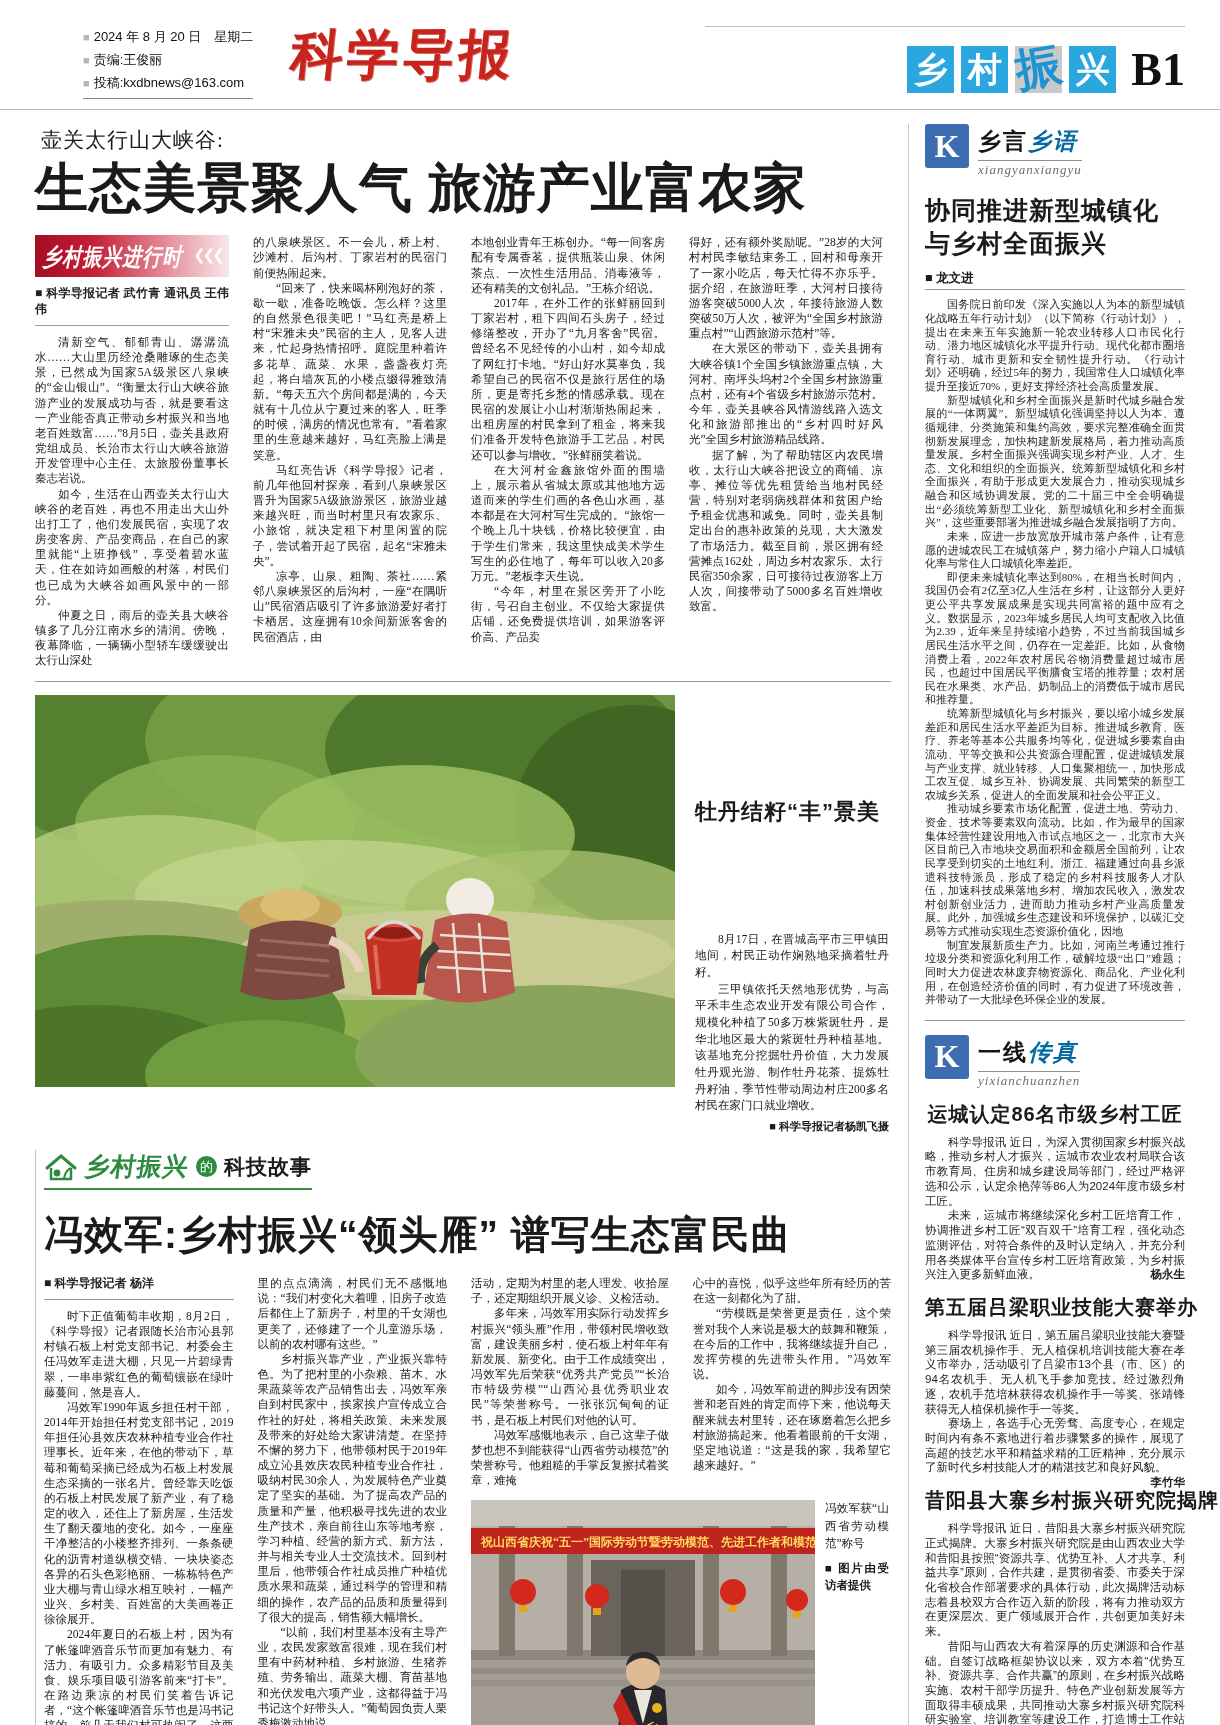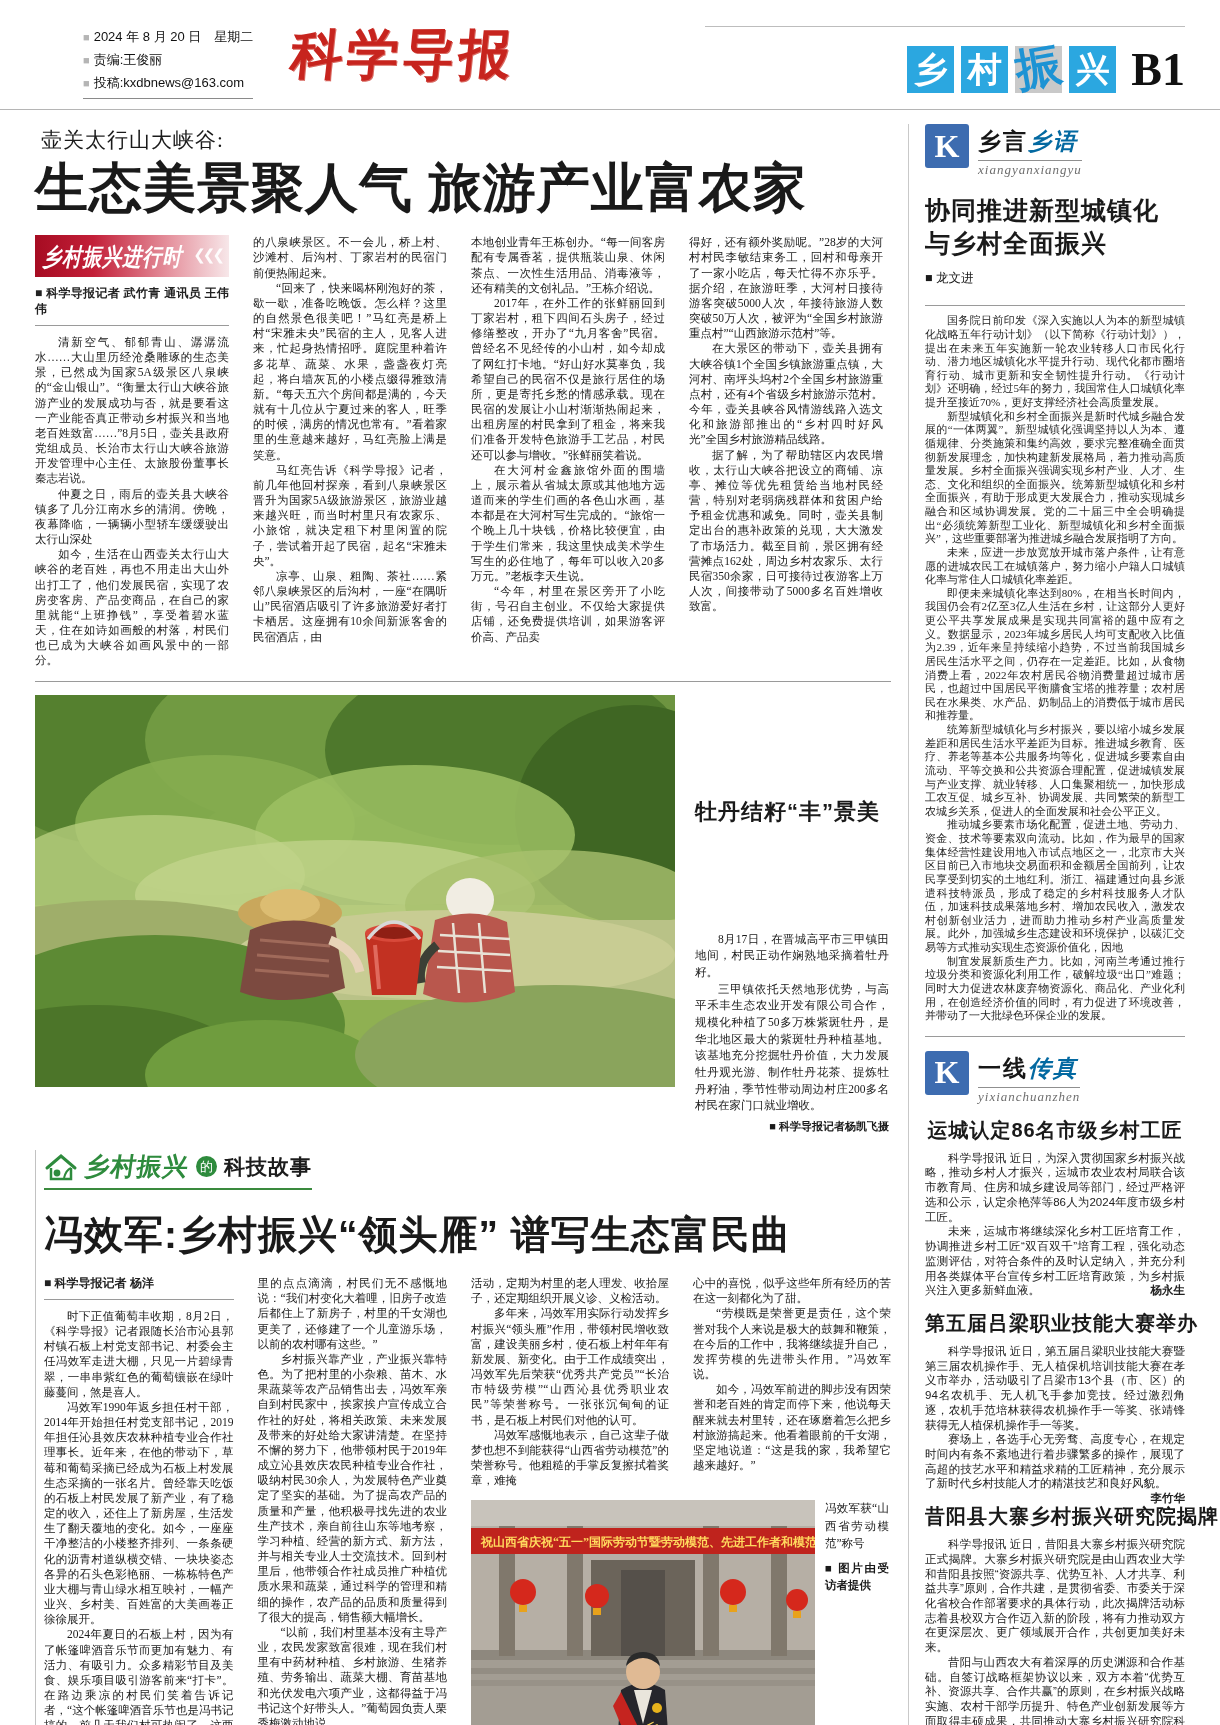--- a/index.html
+++ b/index.html
@@ -65,21 +65,21 @@
 
   
   .sechead { display:flex; gap:9px; align-items:flex-start; margin-top:14px; }
   .klogo { width:44px; height:44px; background:#3d6cb0; color:#fff; font-family:"Liberation Serif", serif; font-weight:bold; font-size:32px; display:flex; align-items:center; justify-content:center; border-radius:3px; flex:none; }
   .secname { padding-top:2px; }
   .secname .line1 { font-size:23px; letter-spacing:2px; white-space:nowrap; }
   .secname .black { font-weight:bold; color:#161616; }
   .secname .blue { font-weight:bold; font-style:italic; color:#0369a1; }
   .secname .pinyin { font-style:italic; color:#6d6d6d; font-size:13px; border-top:1px solid #8f8f8f; margin-top:3px; padding-top:1px; letter-spacing:1px; }
   .rtitle { font-family:"Liberation Sans", sans-serif; font-weight:bold; font-size:25px; line-height:1.32; margin:16px 0 10px 0; letter-spacing:1px; }
-  .rbyline { font-family:"Liberation Sans", sans-serif; font-weight:normal; font-size:12.5px; border-bottom:1px solid #9a9a9a; padding-bottom:18px; margin-bottom:8px; }
+  .rbyline { font-family:"Liberation Sans", sans-serif; font-weight:bold; font-size:12.5px; border-bottom:1px solid #9a9a9a; padding-bottom:2px; margin-bottom:8px; }
   .rbody { font-size:11px; line-height:1.24; text-align:justify; color:#262626; }
   .rbody p { text-indent:2em; margin:0; }
   .rdiv { border-top:1px solid #9a9a9a; margin:13px 0 0 0; }
   .brief { margin-top:2px; }
   .btitle { font-family:"Liberation Sans", sans-serif; font-weight:bold; font-size:20px; text-align:center; letter-spacing:1px; margin:12px 0 7px 0; white-space:nowrap; }
   .bp { font-family:"Liberation Sans", sans-serif; font-size:11.5px; line-height:1.28; text-align:justify; text-indent:2em; margin:0; color:#222; }
   .bp .lead { font-weight:normal; }
   .author { float:right; font-weight:bold; margin-left:8px; }
 </style>
 </head>
@@ -116,22 +116,22 @@
 
       <div class="cols4">
         <div class="ncol">
           <div class="banner">
             <span class="t">乡村振兴进行时</span>
             <span class="chev">❮❮❮</span>
           </div>
           <div class="byline">■ 科学导报记者 武竹青 通讯员 王伟伟</div>
           <div>
               <p>清新空气、郁郁青山、潺潺流水……大山里历经沧桑雕琢的生态美景，已然成为国家5A级景区八泉峡的“金山银山”。“衡量太行山大峡谷旅游产业的发展成功与否，就是要看这一产业能否真正带动乡村振兴和当地老百姓致富……”8月5日，壶关县政府党组成员、长治市太行山大峡谷旅游开发管理中心主任、太旅股份董事长秦志岩说。</p>
+              <p>如今，生活在山西壶关太行山大峡谷的老百姓，再也不用走出大山外出打工了，他们发展民宿，实现了农房变客房、产品变商品，在自己的家里就能“上班挣钱”，享受着碧水蓝天，住在如诗如画般的村落，村民们也已成为大峡谷如画风景中的一部分。</p>
               <p>仲夏之日，雨后的壶关县大峡谷镇多了几分江南水乡的清润。傍晚，夜幕降临，一辆辆小型轿车缓缓驶出太行山深处</p>
-              <p>如今，生活在山西壶关太行山大峡谷的老百姓，再也不用走出大山外出打工了，他们发展民宿，实现了农房变客房、产品变商品，在自己的家里就能“上班挣钱”，享受着碧水蓝天，住在如诗如画般的村落，村民们也已成为大峡谷如画风景中的一部分。</p>
             </div>
         </div>
         <div class="ncol">
             <p class="noindent">的八泉峡景区。不一会儿，桥上村、沙滩村、后沟村、丁家岩村的民宿门前便热闹起来。</p>
             <p>“回来了，快来喝杯刚泡好的茶，歇一歇，准备吃晚饭。怎么样？这里的自然景色很美吧！”马红亮是桥上村“宋雅未央”民宿的主人，见客人进来，忙起身热情招呼。庭院里种着许多花草、蔬菜、水果，盏盏夜灯亮起，将白墙灰瓦的小楼点缀得雅致清新。“每天五六个房间都是满的，今天就有十几位从宁夏过来的客人，旺季的时候，满房的情况也常有。”看着家里的生意越来越好，马红亮脸上满是笑意。</p>
             <p>马红亮告诉《科学导报》记者，前几年他回村探亲，看到八泉峡景区晋升为国家5A级旅游景区，旅游业越来越兴旺，而当时村里只有农家乐、小旅馆，就决定租下村里闲置的院子，尝试着开起了民宿，起名“宋雅未央”。</p>
             <p>凉亭、山泉、粗陶、茶社……紧邻八泉峡景区的后沟村，一座“在隅听山”民宿酒店吸引了许多旅游爱好者打卡栖居。这座拥有10余间新派客舍的民宿酒店，由</p>
           </div>
         <div class="ncol">
             <p class="noindent">本地创业青年王栋创办。“每一间客房配有专属香茗，提供瓶装山泉、休闲茶点、一次性生活用品、消毒液等，还有精美的文创礼品。”王栋介绍说。</p>

